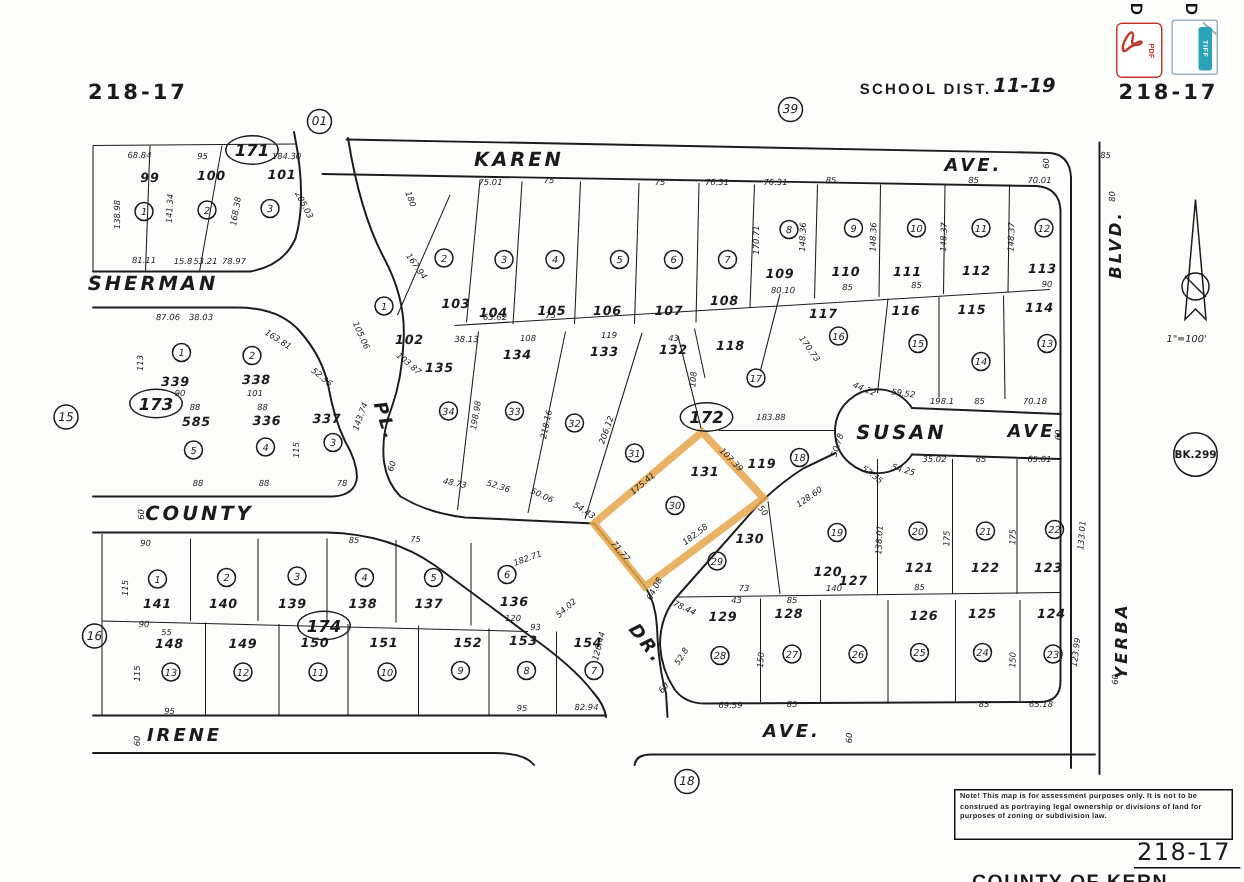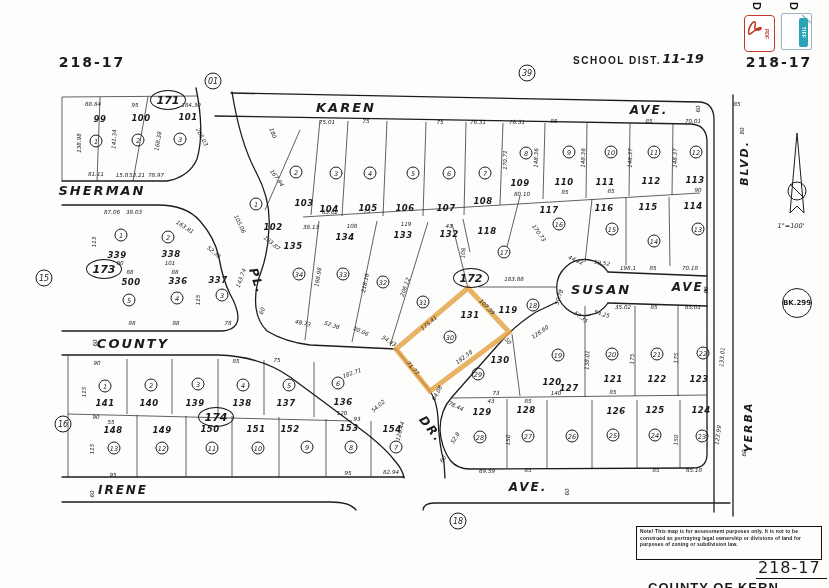--- a/index.html
+++ b/index.html
@@ -334,21 +334,21 @@
       <span class="abs lotn" style="left: 403px; top: 235px; transform: translate(-50%, -50%);">133</span>
       <span class="abs circ lotc" style="left: 383px; top: 282px; transform: translate(-50%, -50%);">32</span>
       <span class="abs lotn" style="left: 449px; top: 234px; transform: translate(-50%, -50%);">132</span>
       <span class="abs circ lotc" style="left: 423px; top: 302px; transform: translate(-50%, -50%);">31</span>
       <span class="abs lotn" style="left: 470px; top: 315px; transform: translate(-50%, -50%);">131</span>
       <span class="abs circ lotc" style="left: 450px; top: 337px; transform: translate(-50%, -50%);">30</span>
       <span class="abs lotn" style="left: 117px; top: 255px; transform: translate(-50%, -50%);">339</span>
       <span class="abs circ lotc" style="left: 121px; top: 235px; transform: translate(-50%, -50%);">1</span>
       <span class="abs lotn" style="left: 171px; top: 254px; transform: translate(-50%, -50%);">338</span>
       <span class="abs circ lotc" style="left: 168px; top: 237px; transform: translate(-50%, -50%);">2</span>
-      <span class="abs lotn" style="left: 131px; top: 282px; transform: translate(-50%, -50%);">500</span>
+      <span class="abs lotn" style="left: 131px; top: 282px; transform: translate(-50%, -50%);">585</span>
       <span class="abs circ lotc" style="left: 129px; top: 300px; transform: translate(-50%, -50%);">5</span>
       <span class="abs lotn" style="left: 178px; top: 281px; transform: translate(-50%, -50%);">336</span>
       <span class="abs circ lotc" style="left: 177px; top: 298px; transform: translate(-50%, -50%);">4</span>
       <span class="abs lotn" style="left: 218px; top: 280px; transform: translate(-50%, -50%);">337</span>
       <span class="abs circ lotc" style="left: 222px; top: 295px; transform: translate(-50%, -50%);">3</span>
       <span class="abs lotn" style="left: 105px; top: 403px; transform: translate(-50%, -50%);">141</span>
       <span class="abs circ lotc" style="left: 105px; top: 386px; transform: translate(-50%, -50%);">1</span>
       <span class="abs lotn" style="left: 149px; top: 403px; transform: translate(-50%, -50%);">140</span>
       <span class="abs circ lotc" style="left: 151px; top: 385px; transform: translate(-50%, -50%);">2</span>
       <span class="abs lotn" style="left: 195px; top: 403px; transform: translate(-50%, -50%);">139</span>
@@ -360,21 +360,21 @@
       <span class="abs lotn" style="left: 343px; top: 402px; transform: translate(-50%, -50%);">136</span>
       <span class="abs circ lotc" style="left: 338px; top: 383px; transform: translate(-50%, -50%);">6</span>
       <span class="abs lotn" style="left: 113px; top: 430px; transform: translate(-50%, -50%);">148</span>
       <span class="abs circ lotc" style="left: 114px; top: 448px; transform: translate(-50%, -50%);">13</span>
       <span class="abs lotn" style="left: 162px; top: 430px; transform: translate(-50%, -50%);">149</span>
       <span class="abs circ lotc" style="left: 162px; top: 448px; transform: translate(-50%, -50%);">12</span>
       <span class="abs lotn" style="left: 210px; top: 429px; transform: translate(-50%, -50%);">150</span>
       <span class="abs circ lotc" style="left: 212px; top: 448px; transform: translate(-50%, -50%);">11</span>
       <span class="abs lotn" style="left: 256px; top: 429px; transform: translate(-50%, -50%);">151</span>
       <span class="abs circ lotc" style="left: 258px; top: 448px; transform: translate(-50%, -50%);">10</span>
-      <span class="abs lotn" style="left: 290px; top: 429px; transform: translate(-50%, -50%);">152</span>
+      <span class="abs lotn" style="left: 312px; top: 429px; transform: translate(-50%, -50%);">152</span>
       <span class="abs circ lotc" style="left: 307px; top: 447px; transform: translate(-50%, -50%);">9</span>
       <span class="abs lotn" style="left: 349px; top: 428px; transform: translate(-50%, -50%);">153</span>
       <span class="abs circ lotc" style="left: 351px; top: 447px; transform: translate(-50%, -50%);">8</span>
       <span class="abs lotn" style="left: 392px; top: 429px; transform: translate(-50%, -50%);">154</span>
       <span class="abs circ lotc" style="left: 396px; top: 447px; transform: translate(-50%, -50%);">7</span>
       <span class="abs lotn" style="left: 500px; top: 360px; transform: translate(-50%, -50%);">130</span>
       <span class="abs circ lotc" style="left: 478px; top: 374px; transform: translate(-50%, -50%);">29</span>
       <span class="abs lotn" style="left: 482px; top: 412px; transform: translate(-50%, -50%);">129</span>
       <span class="abs circ lotc" style="left: 480px; top: 437px; transform: translate(-50%, -50%);">28</span>
       <span class="abs lotn" style="left: 552px; top: 382px; transform: translate(-50%, -50%);">120</span>

